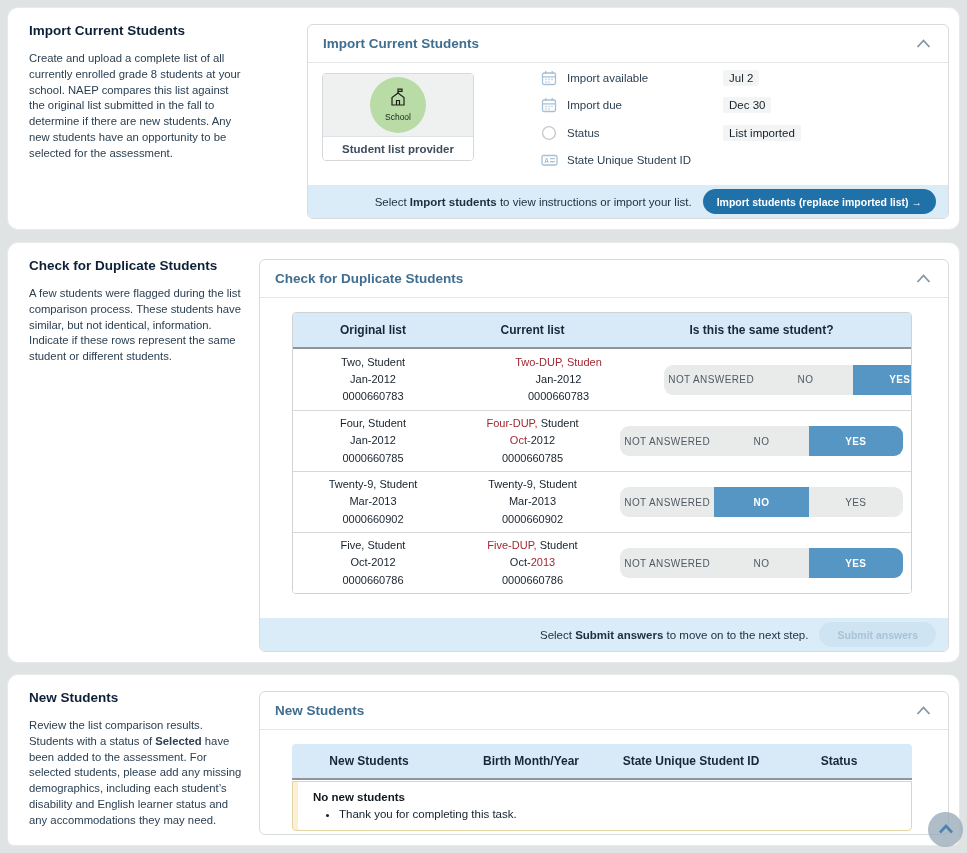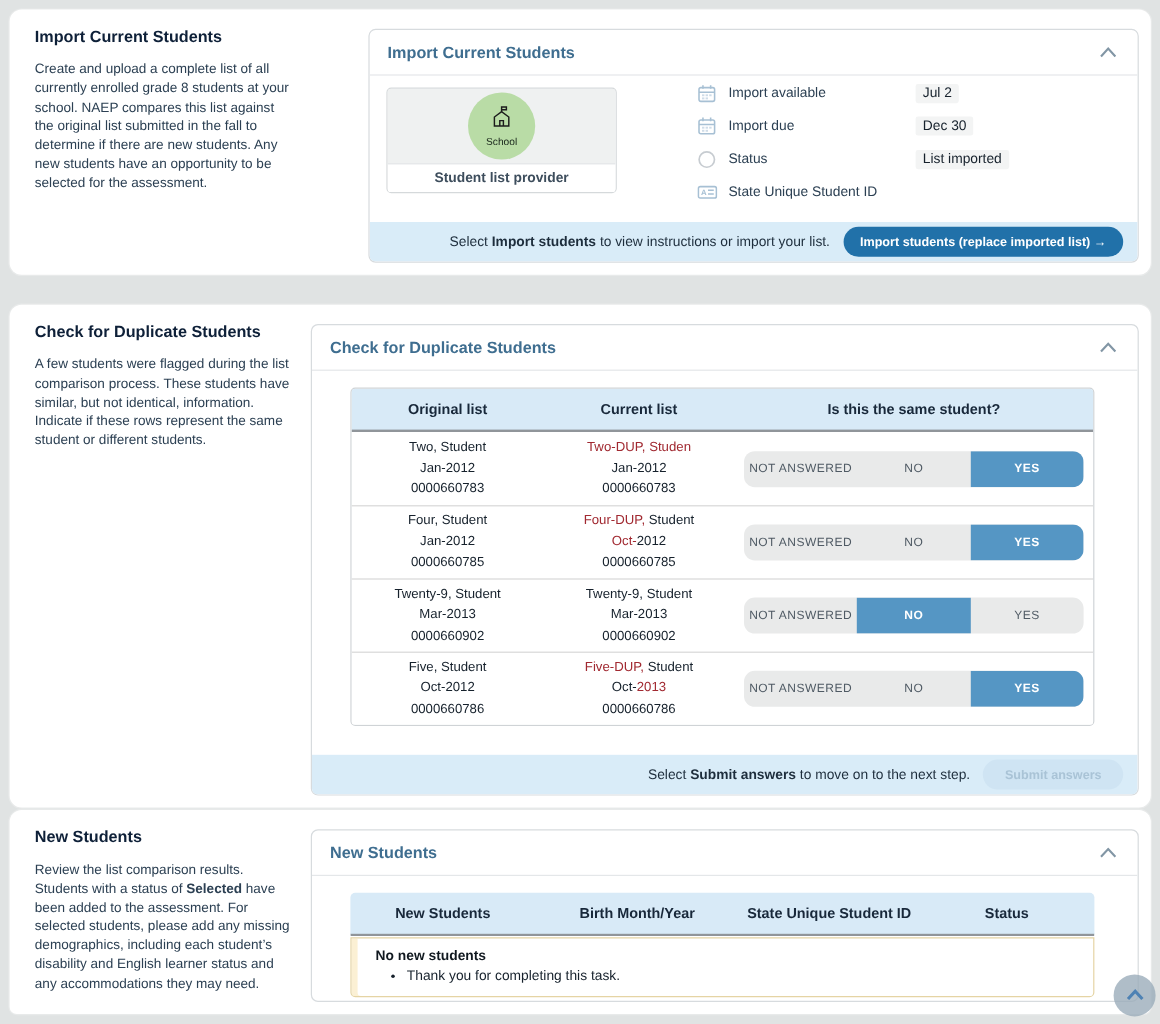--- a/index.html
+++ b/index.html
@@ -6,35 +6,35 @@
   html,body { width:967px; height:853px; }
   body {
     background:#e0e3e3;
     font-family:"Liberation Sans", sans-serif;
     position:relative;
     overflow:hidden;
     color:#1b2a38;
   }
   .card { position:absolute; left:8px; width:951px; background:#fff; border-radius:10px; display:flex; box-shadow:0 0 0 1px #e8eaea; }
   .card1 { top:8px; height:221px;gap:48px; }
-  .card2 { top:254px; height:419px; }
+  .card2 { top:243px; height:419px; }
   .card3 { top:675px; height:170px; border-radius:10px 10px 6px 6px; }
 
   .sidebar { width:251px; flex:none; padding:15px 14px 0 21px; }
   .sidebar h2 { font-size:13.5px; font-weight:bold; color:#0e2038; margin-bottom:13px; }
   .sidebar p { font-size:11.3px; line-height:1.4; color:#2c4053; }
 
   .panel { flex:1; margin:16px 10px 10px 0; border:1px solid #d7dbde; border-radius:6px; display:flex; flex-direction:column; background:#fff; overflow:hidden; }
   .panel-header { height:38px; flex:none; display:flex; align-items:center; justify-content:space-between; padding:0 15px; border-bottom:1px solid #e4e7e9; }
   .panel-title { font-size:13.5px; font-weight:bold; color:#3f6e90; }
   .chev-btn { background:none; border:none; cursor:pointer; display:flex; align-items:center; padding:2px; }
 
   
   .import-body { flex:1; display:flex; padding:10px 14px 0 14px; }
-  .provider-card { width:192px; height:88px; border:1px solid #d5d9db; border-radius:4px; overflow:hidden; flex:none; }
+  .provider-card { width:152px; height:88px; border:1px solid #d5d9db; border-radius:4px; overflow:hidden; flex:none; }
   .provider-top { height:62px; background:#eff1f1; display:flex; align-items:center; justify-content:center; }
   .provider-circle { width:56px; height:56px; border-radius:50%; background:#b9dca6; display:flex; flex-direction:column; align-items:center; justify-content:center; }
   .provider-circle .circle-label { font-size:8.5px; color:#18251a; margin-top:1px; }
   .provider-caption { height:24px; background:#fff; border-top:1px solid #e0e3e5; display:flex; align-items:center; justify-content:center; font-size:11.5px; font-weight:bold; color:#3d4d5c; }
   .info-rows { margin-left:67px; margin-top:-9px; flex:1; }
   .info-row { display:flex; align-items:center; height:27.5px; }
   .info-icon { width:17px; margin-right:9px; display:flex; align-items:center; }
   .info-label { width:156px; font-size:11.5px; color:#2c4053; }
   .info-value { font-size:11.5px; color:#16212c; background:#f3f4f4; padding:2px 6px; border-radius:2px; }
 
@@ -43,21 +43,21 @@
   .btn-primary { background:#2171a9; color:#fff; border:none; border-radius:13px; height:25px; padding:0 14px; font-size:10.5px; font-weight:bold; cursor:pointer; font-family:"Liberation Sans", sans-serif; }
   .btn-disabled { background:#cfe4f3; color:#a9c3d6; border:none; border-radius:13px; height:25px; padding:0 18px; font-size:10.5px; font-weight:bold; font-family:"Liberation Sans", sans-serif; }
 
   
   .dup-table { margin:14px 36px 0 32px; border:1px solid #cfd3d6; border-radius:4px; overflow:hidden; }
   .dup-head { display:flex; background:#d8eaf7; height:36px; align-items:center; font-size:12px; font-weight:bold; color:#18283a; border-bottom:2px solid #90959a; }
   .dup-col1 { width:160px; text-align:center; flex:none; }
   .dup-col2 { width:159px; text-align:center; flex:none; }
   .dup-col3 { flex:1; text-align:center; }
   .dup-row { display:flex; align-items:center; min-height:61px; border-top:1px solid #d8d8d8; font-size:11px; line-height:1.57; color:#16212c; background:#fff; }
-  .dup-row:first-of-type { border-top:none; }
+  .dup-row:first-of-type { border-top:none;gap:26px; }
   .dup-cell { text-align:center; }
   .red { color:#a12931; }
   .toggle { display:flex; width:283px; margin:0 auto; height:30px; border-radius:9px; overflow:hidden; background:#e9eaea; }
   .toggle button { flex:1; border:none; background:transparent; font-size:10px; color:#4f5a64; letter-spacing:.4px; cursor:pointer; font-family:"Liberation Sans", sans-serif; }
   .toggle button.selected { background:#5596c4; color:#fff; font-weight:bold; }
 
   
   .ns-head { display:flex; margin:14px 36px 0 32px; background:#d8eaf7; height:36px; align-items:center; font-size:12px; font-weight:bold; color:#18283a; border-radius:4px 4px 0 0; border-bottom:2px solid #90959a; }
   .ns-col { text-align:center; white-space:nowrap; flex:none; }
   .ns-col1 { width:154px; } .ns-col2 { width:170px; } .ns-col3 { width:150px; } .ns-col4 { flex:1; }

